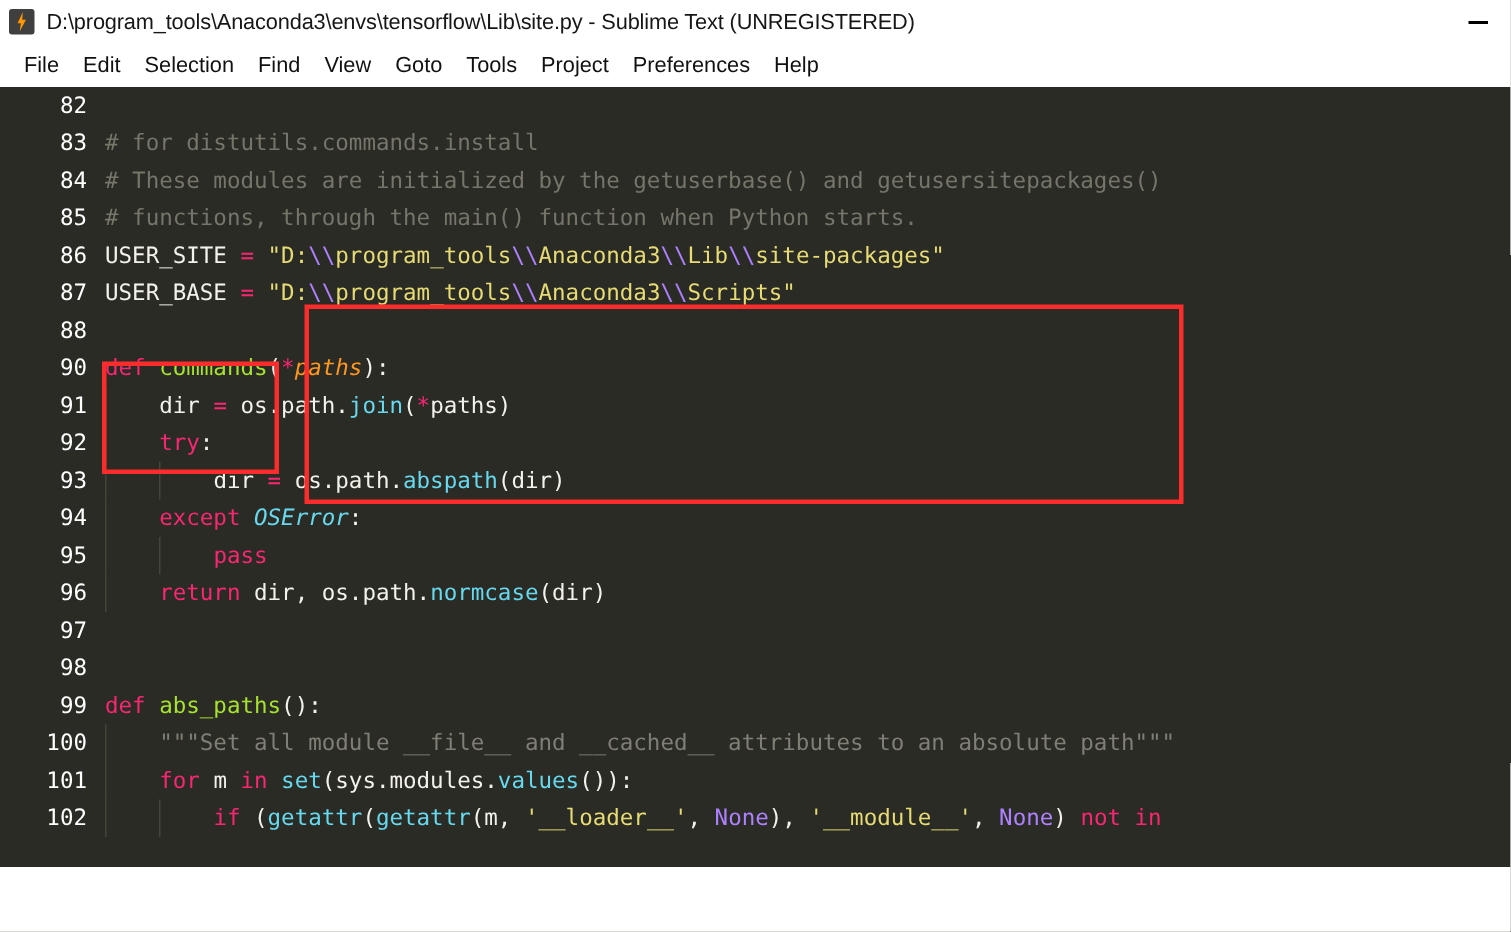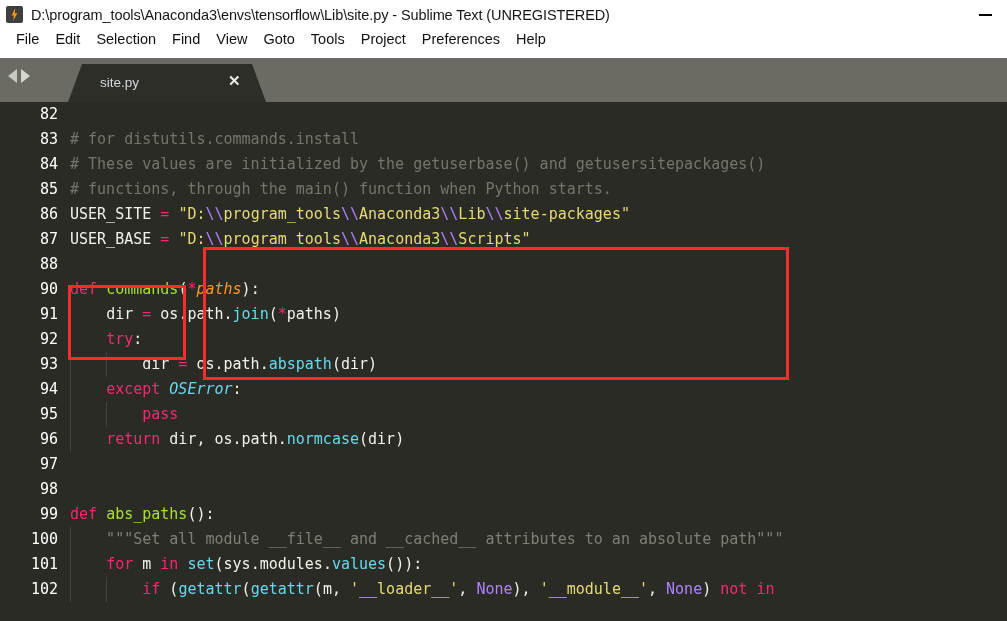--- a/index.html
+++ b/index.html
@@ -74,21 +74,21 @@
     width: 13px;
     height: 2px;
     background: #000000;
   }
 
   
   .menubar {
     height: 29px;
     background: #ffffff;
     display: flex;
-    align-items: flex-start;
+    align-items: center;
     padding-left: 8px;
     box-sizing: border-box;
   }
   .menu-item {
     font-size: 14.5px;
     color: #111111;
     padding: 2px 8px;
     white-space: nowrap;
     cursor: default;
   }
@@ -252,36 +252,26 @@
     <div class="menu-item">Selection</div>
     <div class="menu-item">Find</div>
     <div class="menu-item">View</div>
     <div class="menu-item">Goto</div>
     <div class="menu-item">Tools</div>
     <div class="menu-item">Project</div>
     <div class="menu-item">Preferences</div>
     <div class="menu-item">Help</div>
   </div>
 
-  <div class="tabbar">
-    <div class="nav-arrows">
-      <span class="arrow arrow-left"></span>
-      <span class="arrow arrow-right"></span>
-    </div>
-    <div class="tab">
-      <span class="tab-label">site.py</span>
-      <span class="tab-close">✕</span>
-    </div>
-  </div>
 
   <div class="editor">
     <div class="code-area" id="code-area">
         <div class="line"><span class="lineno">82</span><span class="linecode"></span></div>
         <div class="line"><span class="lineno">83</span><span class="linecode"><span class="t-comment"># for distutils.commands.install</span></span></div>
-        <div class="line"><span class="lineno">84</span><span class="linecode"><span class="t-comment"># These values are initialized by the getuserbase() and getusersitepackages()</span></span></div>
+        <div class="line"><span class="lineno">84</span><span class="linecode"><span class="t-comment"># These modules are initialized by the getuserbase() and getusersitepackages()</span></span></div>
         <div class="line"><span class="lineno">85</span><span class="linecode"><span class="t-comment"># functions, through the main() function when Python starts.</span></span></div>
         <div class="line"><span class="lineno">86</span><span class="linecode"><span class="t-plain">USER_SITE</span><span class="t-punct"> </span><span class="t-op">=</span><span class="t-punct"> </span><span class="t-str">"</span><span class="t-str">D</span><span class="t-str">:</span><span class="t-esc">\\</span><span class="t-str">p</span><span class="t-str">r</span><span class="t-str">o</span><span class="t-str">g</span><span class="t-str">r</span><span class="t-str">a</span><span class="t-str">m</span><span class="t-str">_</span><span class="t-str">t</span><span class="t-str">o</span><span class="t-str">o</span><span class="t-str">l</span><span class="t-str">s</span><span class="t-esc">\\</span><span class="t-str">A</span><span class="t-str">n</span><span class="t-str">a</span><span class="t-str">c</span><span class="t-str">o</span><span class="t-str">n</span><span class="t-str">d</span><span class="t-str">a</span><span class="t-str">3</span><span class="t-esc">\\</span><span class="t-str">L</span><span class="t-str">i</span><span class="t-str">b</span><span class="t-esc">\\</span><span class="t-str">s</span><span class="t-str">i</span><span class="t-str">t</span><span class="t-str">e</span><span class="t-str">-</span><span class="t-str">p</span><span class="t-str">a</span><span class="t-str">c</span><span class="t-str">k</span><span class="t-str">a</span><span class="t-str">g</span><span class="t-str">e</span><span class="t-str">s</span><span class="t-str">"</span></span></div>
         <div class="line"><span class="lineno">87</span><span class="linecode"><span class="t-plain">USER_BASE</span><span class="t-punct"> </span><span class="t-op">=</span><span class="t-punct"> </span><span class="t-str">"</span><span class="t-str">D</span><span class="t-str">:</span><span class="t-esc">\\</span><span class="t-str">p</span><span class="t-str">r</span><span class="t-str">o</span><span class="t-str">g</span><span class="t-str">r</span><span class="t-str">a</span><span class="t-str">m</span><span class="t-str">_</span><span class="t-str">t</span><span class="t-str">o</span><span class="t-str">o</span><span class="t-str">l</span><span class="t-str">s</span><span class="t-esc">\\</span><span class="t-str">A</span><span class="t-str">n</span><span class="t-str">a</span><span class="t-str">c</span><span class="t-str">o</span><span class="t-str">n</span><span class="t-str">d</span><span class="t-str">a</span><span class="t-str">3</span><span class="t-esc">\\</span><span class="t-str">S</span><span class="t-str">c</span><span class="t-str">r</span><span class="t-str">i</span><span class="t-str">p</span><span class="t-str">t</span><span class="t-str">s</span><span class="t-str">"</span></span></div>
         <div class="line"><span class="lineno">88</span><span class="linecode"></span></div>
         <div class="line"><span class="lineno">90</span><span class="linecode"><span class="t-kw">def</span><span class="t-punct"> </span><span class="t-fn">commands</span><span class="t-punct">(</span><span class="t-op">*</span><span class="t-param">paths</span><span class="t-punct">)</span><span class="t-punct">:</span></span></div>
         <div class="line"><span class="indent-guide" style="left: 70px;"></span><span class="lineno">91</span><span class="linecode"><span class="t-punct"> </span><span class="t-punct"> </span><span class="t-punct"> </span><span class="t-punct"> </span><span class="t-plain">dir</span><span class="t-punct"> </span><span class="t-op">=</span><span class="t-punct"> </span><span class="t-plain">os</span><span class="t-punct">.</span><span class="t-plain">path</span><span class="t-punct">.</span><span class="t-builtin">join</span><span class="t-punct">(</span><span class="t-op">*</span><span class="t-plain">paths</span><span class="t-punct">)</span></span></div>
         <div class="line"><span class="indent-guide" style="left: 70px;"></span><span class="lineno">92</span><span class="linecode"><span class="t-punct"> </span><span class="t-punct"> </span><span class="t-punct"> </span><span class="t-punct"> </span><span class="t-kw">try</span><span class="t-punct">:</span></span></div>
         <div class="line"><span class="indent-guide" style="left: 70px;"></span><span class="indent-guide" style="left: 106.08px;"></span><span class="lineno">93</span><span class="linecode"><span class="t-punct"> </span><span class="t-punct"> </span><span class="t-punct"> </span><span class="t-punct"> </span><span class="t-punct"> </span><span class="t-punct"> </span><span class="t-punct"> </span><span class="t-punct"> </span><span class="t-plain">dir</span><span class="t-punct"> </span><span class="t-op">=</span><span class="t-punct"> </span><span class="t-plain">os</span><span class="t-punct">.</span><span class="t-plain">path</span><span class="t-punct">.</span><span class="t-builtin">abspath</span><span class="t-punct">(</span><span class="t-plain">dir</span><span class="t-punct">)</span></span></div>
         <div class="line"><span class="indent-guide" style="left: 70px;"></span><span class="lineno">94</span><span class="linecode"><span class="t-punct"> </span><span class="t-punct"> </span><span class="t-punct"> </span><span class="t-punct"> </span><span class="t-kw">except</span><span class="t-punct"> </span><span class="t-cls">OSError</span><span class="t-punct">:</span></span></div>
         <div class="line"><span class="indent-guide" style="left: 70px;"></span><span class="indent-guide" style="left: 106.08px;"></span><span class="lineno">95</span><span class="linecode"><span class="t-punct"> </span><span class="t-punct"> </span><span class="t-punct"> </span><span class="t-punct"> </span><span class="t-punct"> </span><span class="t-punct"> </span><span class="t-punct"> </span><span class="t-punct"> </span><span class="t-kw">pass</span></span></div>

